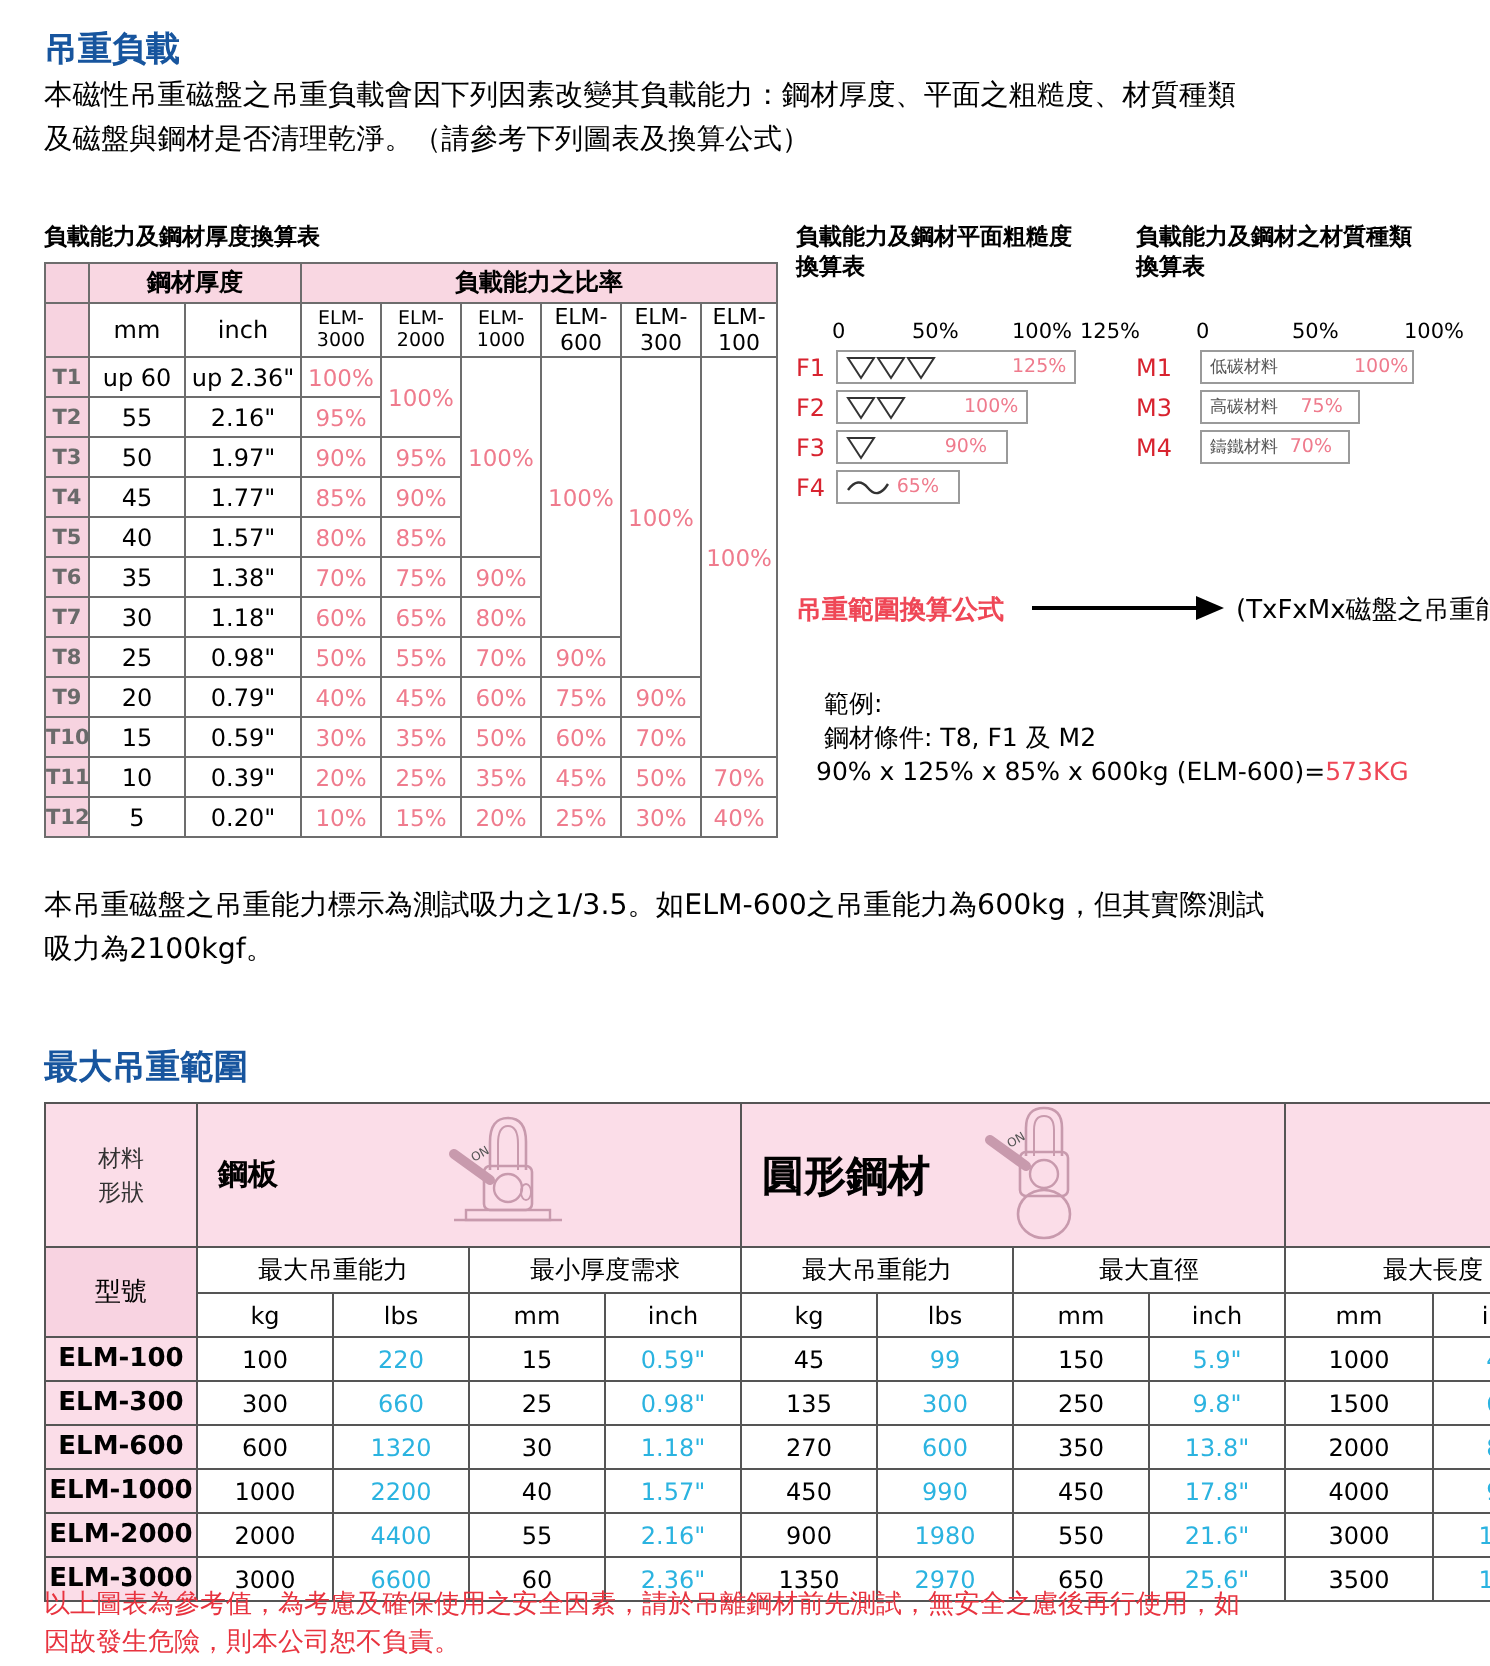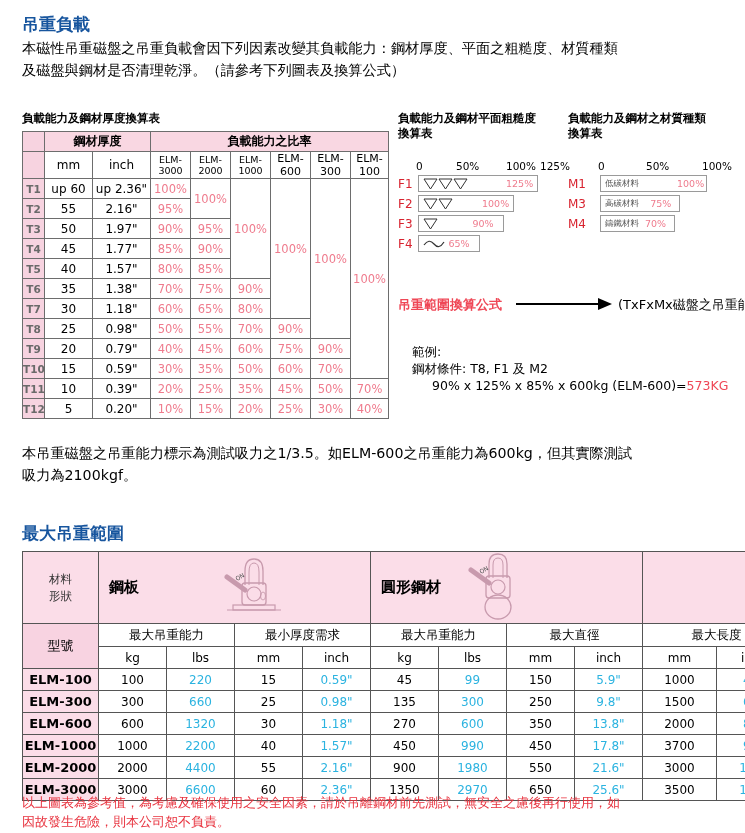--- a/index.html
+++ b/index.html
@@ -369,21 +369,21 @@
 
   <div class="formula-red" style="left:398px;top:296px;">吊重範圍換算公式</div>
   <svg class="arrow" style="left:516px;top:296px;" width="96" height="16" viewBox="0 0 96 16">
     <line x1="0" y1="8" x2="82" y2="8" stroke="#000" stroke-width="2"></line>
     <polygon points="82,2 96,8 82,14" fill="#000"></polygon>
   </svg>
   <div class="formula-txt" style="left:618px;top:296px;">(TxFxMx磁盤之吊重能力)</div>
 
   <div class="example" style="left:412px;top:343px;">範例:</div>
   <div class="example" style="left:412px;top:360px;">鋼材條件: T8, F1 及 M2</div>
-  <div class="example" style="left:432px;top:377px;">
+  <div class="example" style="left:408px;top:377px;">
     <span>90% x 125% x 85% x 600kg (ELM-600)=</span><span class="kg">573KG</span>
   </div>
 
   <div class="body-text" style="left:22px;top:443px;">本吊重磁盤之吊重能力標示為測試吸力之1/3.5。如ELM-600之吊重能力為600kg，但其實際測試</div>
   <div class="body-text" style="left:22px;top:465px;">吸力為2100kgf。</div>
 
   <div class="h-blue" style="left:22px;top:522px;">最大吊重範圍</div>
 
   <table class="tbl2" style="left:22px;top:551px;width:700px;">
     <colgroup>
@@ -413,21 +413,21 @@
                   <ellipse cx="40" cy="41" rx="2.5" ry="4" fill="none" stroke="#c89aad" stroke-width="0.9"></ellipse>
                   <rect x="10" y="50" width="42" height="5" fill="none" stroke="#c89aad" stroke-width="1.2"></rect>
                   <line x1="4" y1="55" x2="58" y2="55" stroke="#c89aad" stroke-width="1.2"></line>
                   <path d="M4 22 L22 35" stroke="#c89aad" stroke-width="5" stroke-linecap="round"></path>
                   <text x="14" y="26" font-size="6" fill="#555" transform="rotate(-30 14 26)">ON</text>
                 </svg></span>
             </div>
           </td>
           <td class="pinkhdr illus" colspan="4">
             <div style="display:flex;align-items:center;justify-content:flex-start;padding-left:10px;">
-              <span style="font-size:15px;font-weight:bold;font-family:Liberation Mono, monospace;">圓形鋼材</span>
+              <span style="font-size:21px;font-weight:bold;font-family:Liberation Mono, monospace;">圓形鋼材</span>
               <span style="margin-left:26px;"><svg width="60" height="68" viewBox="0 0 60 68">
                   <path d="M22 26 L22 12 Q22 2 31 2 Q40 2 40 12 L40 26" fill="none" stroke="#c89aad" stroke-width="1.3"></path>
                   <path d="M26 26 L26 13 Q26 6 31 6 Q36 6 36 13 L36 26" fill="none" stroke="#c89aad" stroke-width="1"></path>
                   <rect x="19" y="24" width="24" height="22" rx="3" fill="none" stroke="#c89aad" stroke-width="1.3"></rect>
                   <circle cx="31" cy="35" r="7" fill="none" stroke="#c89aad" stroke-width="1.2"></circle>
                   <ellipse cx="31" cy="55" rx="13" ry="12" fill="none" stroke="#c89aad" stroke-width="1.3"></ellipse>
                   <path d="M4 18 L22 31" stroke="#c89aad" stroke-width="5" stroke-linecap="round"></path>
                   <text x="14" y="22" font-size="6" fill="#555" transform="rotate(-30 14 22)">ON</text>
                 </svg></span>
             </div>
@@ -496,21 +496,21 @@
         <tr>
           <td class="model">ELM-1000</td>
           <td class="blk">1000</td>
           <td class="blue">2200</td>
           <td class="blk">40</td>
           <td class="blue">1.57"</td>
           <td class="blk">450</td>
           <td class="blue">990</td>
           <td class="blk">450</td>
           <td class="blue">17.8"</td>
-          <td class="blk">3700</td>
+          <td class="blk">4000</td>
           <td class="blue">98"</td>
         </tr>
         <tr>
           <td class="model">ELM-2000</td>
           <td class="blk">2000</td>
           <td class="blue">4400</td>
           <td class="blk">55</td>
           <td class="blue">2.16"</td>
           <td class="blk">900</td>
           <td class="blue">1980</td>

